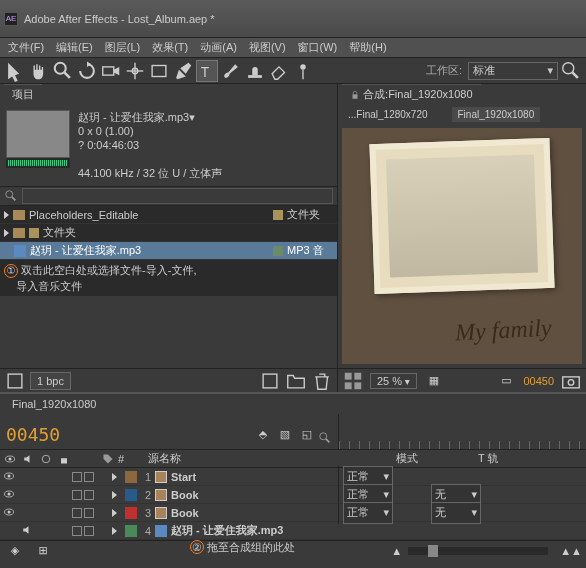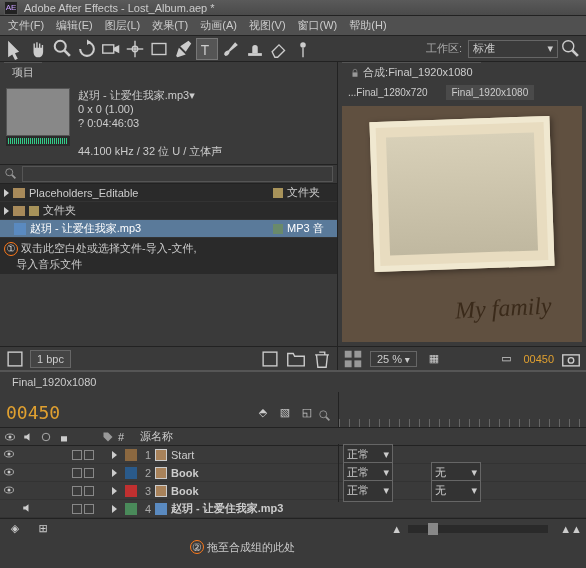--- a/index.html
+++ b/index.html
@@ -1,17 +1,17 @@
 <!DOCTYPE html>
 <html><head>
 <meta charset="utf-8">
 <style>
 *{margin:0;padding:0;box-sizing:border-box;font-family:"Microsoft YaHei",Arial,sans-serif;font-size:11px;color:#ccc}
 body{background:#3a3a3a;width:586px;height:568px;overflow:hidden}
-.title-bar{height:16px;background:linear-gradient(#5a5a5a,#4a4a4a);display:flex;align-items:center;padding:0 4px;border-bottom:1px solid #222}
+.title-bar{height:38px;background:linear-gradient(#5a5a5a,#4a4a4a);display:flex;align-items:center;padding:0 4px;border-bottom:1px solid #222}
 .title-bar .ae-icon{width:14px;height:14px;background:#222;border:1px solid #555;margin-right:6px;display:flex;align-items:center;justify-content:center;font-size:8px;color:#c9a0ff}
 .menu-bar{height:20px;background:#505050;display:flex;align-items:center;padding:0 2px;border-bottom:1px solid #222}
 .menu-bar span{padding:2px 6px;cursor:pointer}
 .toolbar{height:26px;background:#3a3a3a;border-bottom:1px solid #222;display:flex;align-items:center;padding:0 4px;gap:2px}
 .tool-btn{width:22px;height:22px;display:flex;align-items:center;justify-content:center;cursor:pointer;color:#ccc}
 .tool-btn.t-highlight{background:#555;border:1px solid #777}
 .workspace-label{margin-left:auto;margin-right:4px;color:#aaa}
 .workspace-dd{width:90px;height:18px;background:#3a3a3a;border:1px solid #666;padding:0 4px;display:flex;align-items:center;justify-content:space-between}
 .main-area{display:flex;height:308px}
 .left-panel{width:338px;background:#3a3a3a;border-right:1px solid #222;display:flex;flex-direction:column;position:relative}
@@ -34,21 +34,21 @@
 .asset-row.selected{background:#5a7a9a}
 .tri{display:inline-block;width:0;height:0;border-top:4px solid transparent;border-bottom:4px solid transparent;border-left:5px solid #ccc;margin-right:4px}
 .folder-icon{width:12px;height:10px;background:#a88a5a;margin-right:4px}
 .mp3-icon{width:12px;height:12px;background:#5a8ac0;margin-right:4px}
 .color-chip{width:10px;height:10px;background:#a8935a;margin-right:4px}
 .annotation1{color:#ff7a1a;padding:2px 4px;line-height:16px;background:#2a2a2a}
 .annotation1 .circ{display:inline-block;width:14px;height:14px;border:1px solid #ff7a1a;border-radius:50%;text-align:center;line-height:12px;font-size:10px}
 .bottom-toolbar{height:24px;border-top:1px solid #222;display:flex;align-items:center;padding:0 4px;gap:4px;margin-top:auto}
 .bpc-btn{padding:2px 6px;background:#444;border:1px solid #666}
 .right-panel{flex:1;background:#3a3a3a;display:flex;flex-direction:column}
-.comp-tabs{height:20px;display:flex;align-items:center;padding:0 4px;gap:12px}
+.comp-tabs{height:20px;display:flex;align-items:center;padding:0 4px;gap:18px}
 .comp-tab{padding:2px 6px;background:#3a3a3a;font-size:10px}
 .viewer{flex:1;margin:4px;background:#605040;position:relative;overflow:hidden;display:flex;align-items:center;justify-content:center}
 .photo-frame{width:180px;height:150px;background:#e8dcc0;border:6px solid #f0e8d0;box-shadow:2px 2px 6px rgba(0,0,0,.4);transform:rotate(-2deg);position:relative;top:-30px}
 .photo-inner{position:absolute;inset:10px;background:linear-gradient(#d8d0b8,#c0b8a0);display:flex;align-items:center;justify-content:center}
 .signature{position:absolute;bottom:20px;right:30px;font-family:cursive;font-size:24px;color:#3a2a1a;font-style:italic;transform:rotate(-3deg)}
 .viewer-controls{height:24px;border-top:1px solid #222;display:flex;align-items:center;padding:0 4px;gap:6px}
 .vc-dd{padding:1px 6px;background:#3a3a3a;border:1px solid #666;font-size:10px}
 .vc-frame{color:#e0a030}
 .timeline-panel{border-top:2px solid #555}
 .tl-tab-row{height:20px;display:flex;align-items:center;padding:0 4px}
@@ -339,41 +339,45 @@
         </svg>
       <svg viewBox="0 0 16 16">
           <rect x="4" y="7" width="8" height="7" fill="#ccc"></rect>
         </svg>
     </div>
     <span style="width:30px"></span>
     <svg width="12" height="12" viewBox="0 0 16 16">
         <path d="M2 2h6l6 6-6 6-6-6z" fill="#999"></path>
       </svg>
     <span style="width:14px;text-align:center">#</span>
-    <span style="margin-left:12px">源名称</span>
+    <span style="margin-left:20px">源名称</span>
+    <span style="margin-left:auto;margin-right:10px;width:180px;display:flex">
+        <span>模式</span>
+        <span style="margin-left:60px">T 轨</span>
+      </span>
   </div>
   <div id="layers">
       <div class="layer-row">
         <div class="layer-left">
     <span class="eye-col"><svg width="12" height="12" viewBox="0 0 16 16">
               <ellipse cx="8" cy="8" rx="6" ry="4" fill="none" stroke="#ccc"></ellipse>
               <circle cx="8" cy="8" r="2" fill="#ccc"></circle>
             </svg></span>
     <span class="eye-col"></span>
     <span class="lock-col"></span>
           <span class="lock-col"></span>
     <span class="lr-icons">
             <span class="lr-chk"></span>
             <span class="lr-chk"></span>
           </span>
     <span class="tri lr-tri"></span>
     <span class="color-box" style="background:#8b6840"></span>
     <span class="layer-num">1</span>
     <span class="comp-icon"></span>
-    <span style="font-weight:normal">Start</span>
+    <span style="font-weight:bold">Start</span>
   </div>
   <div class="layer-right">
     <div class="mode-dd">
             <span>正常</span>
             <span>▾</span>
           </div>
 
   </div>
       </div>
       <div class="layer-row">

